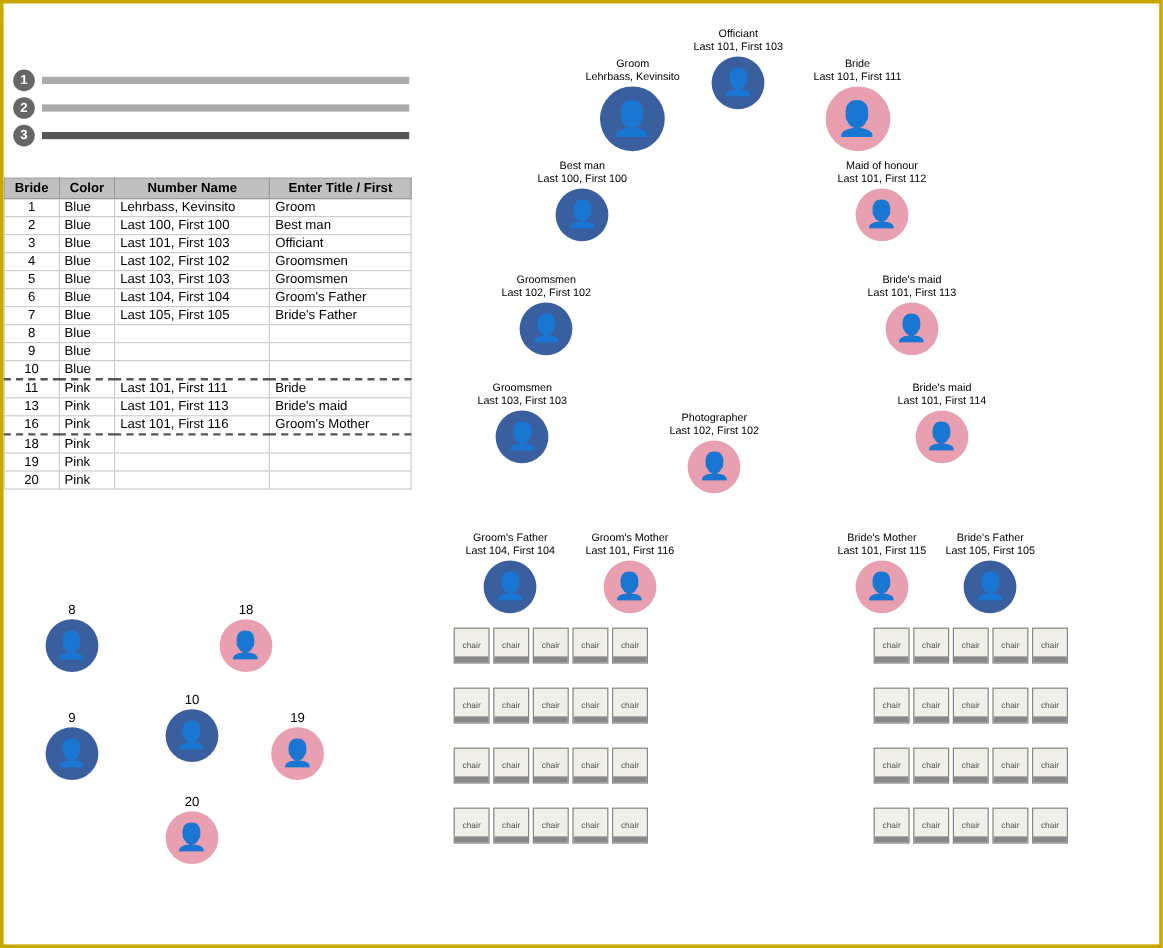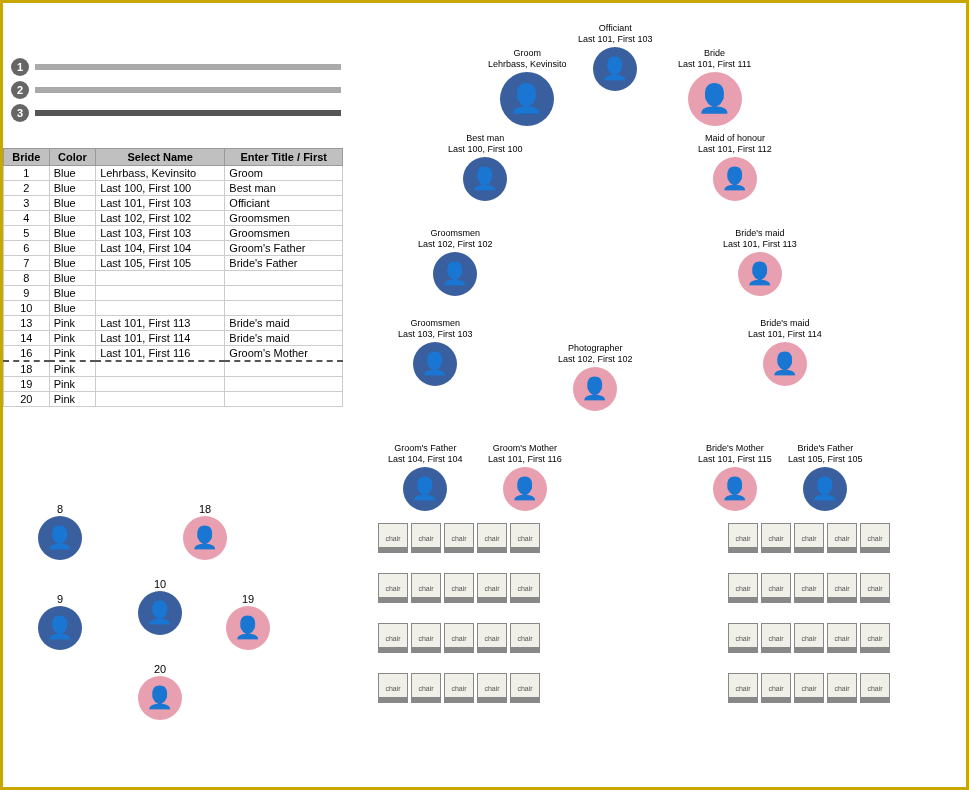--- a/index.html
+++ b/index.html
@@ -130,21 +130,21 @@
     <div class="instruction-num">3</div>
     <div class="instruction-text" style="background:#555;"></div>
   </div>
 </div>
 
 <table class="data-table" id="data-table">
     <thead>
       <tr>
         <th>Bride</th>
         <th>Color</th>
-        <th>Select Name</th>
+        <th>Number Name</th>
         <th>Enter Title / First</th>
       </tr>
     </thead>
     <tbody>
       <tr>
         <td>1</td>
         <td>Blue</td>
         <td>Lehrbass, Kevinsito</td>
         <td>Groom</td>
       </tr>
@@ -195,30 +195,30 @@
         <td>Blue</td>
         <td></td>
         <td></td>
       </tr>
       <tr>
         <td>10</td>
         <td>Blue</td>
         <td></td>
         <td></td>
       </tr>
+      <tr class="row-dashed">
+        <td>11</td>
+        <td>Pink</td>
+        <td>Last 101, First 111</td>
+        <td>Bride</td>
+      </tr>
       <tr>
         <td>13</td>
         <td>Pink</td>
         <td>Last 101, First 113</td>
-        <td>Bride's maid</td>
-      </tr>
-      <tr>
-        <td>14</td>
-        <td>Pink</td>
-        <td>Last 101, First 114</td>
         <td>Bride's maid</td>
       </tr>
       <tr>
         <td>16</td>
         <td>Pink</td>
         <td>Last 101, First 116</td>
         <td>Groom's Mother</td>
       </tr>
       <tr class="row-dashed">
         <td>18</td>

